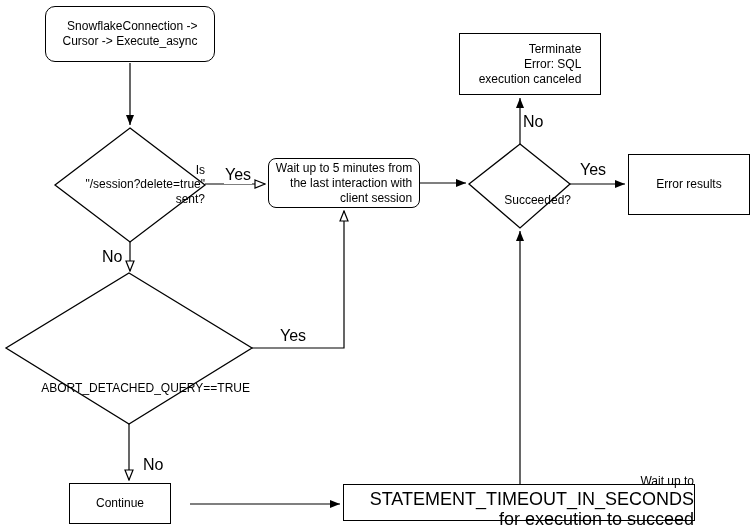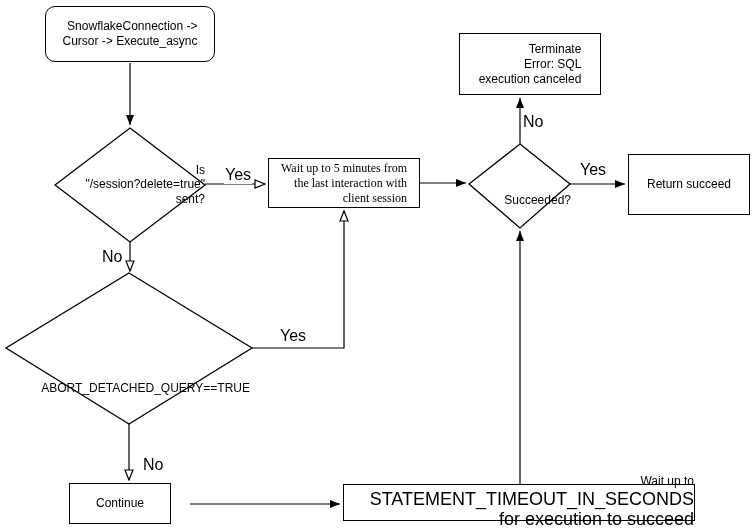--- a/index.html
+++ b/index.html
@@ -24,21 +24,21 @@
     background: #ffffff;
     display: flex;
     align-items: center;
     justify-content: center;
     text-align: right;
     font-size: 12px;
     line-height: 1.25;
     white-space: pre-line;
   }
   .rounded { border-radius: 10px; }
-  .rounded-sm { border-radius: 0; font-family: Liberation Serif, serif; }
+  .rounded-sm { border-radius: 8px; }
   .node-start          { left: 45px;  top: 6px;   width: 170px; height: 56px; }
   .node-wait5          { left: 268px; top: 158px; width: 152px; height: 50px; }
   .node-terminate      { left: 459px; top: 33px;  width: 142px; height: 62px; }
   .node-return         { left: 628px; top: 154px; width: 122px; height: 61px; }
   .node-continue       { left: 69px;  top: 483px; width: 102px; height: 41px; }
   .node-timeout        { left: 343px; top: 484px; width: 352px; height: 37px; line-height: 1.15; }
   .node-timeout .small-text { font-size: 12px; margin-top: 22px; }
   .node-timeout .big-text   { font-size: 18px; }
   .diamond-label {
     position: absolute;
@@ -107,21 +107,21 @@
 client session</span>
   </div>
 
   <div class="box node-terminate">
     <span>Terminate
 Error: SQL
 execution canceled</span>
   </div>
 
   <div class="box node-return">
-    <span>Return succeed</span>
+    <span>Error results</span>
   </div>
 
   <div class="box node-continue">
     <span>Continue</span>
   </div>
 
   <div class="box node-timeout">
     <span><span class="small-text">Wait up to </span><span class="big-text">STATEMENT_TIMEOUT_IN_SECONDS for execution to succeed</span></span>
   </div>
 

